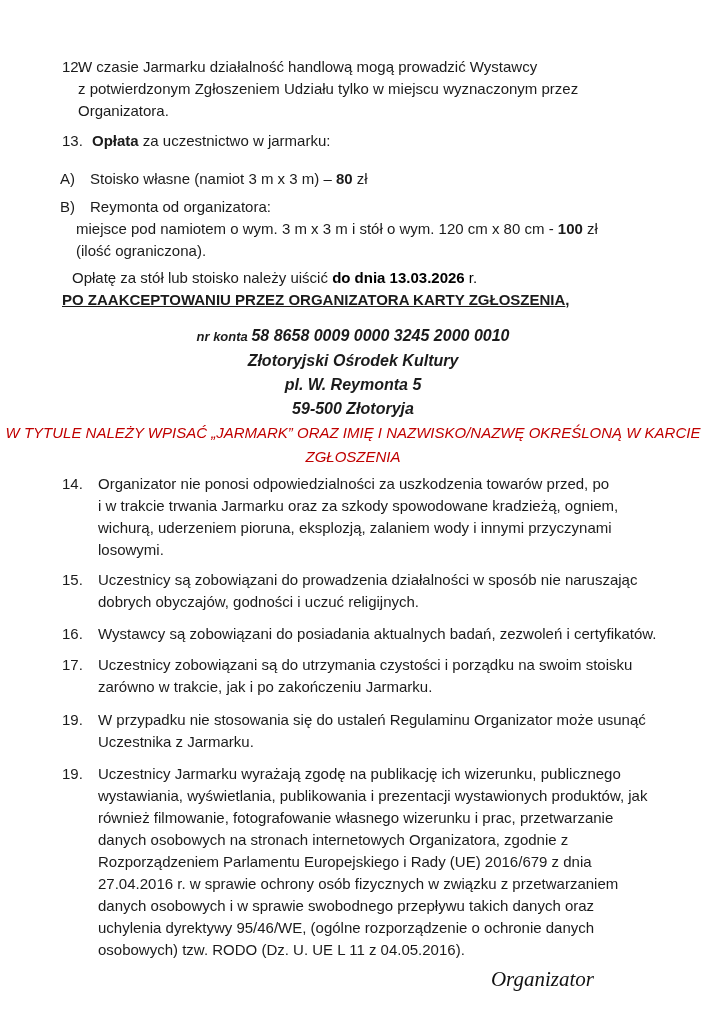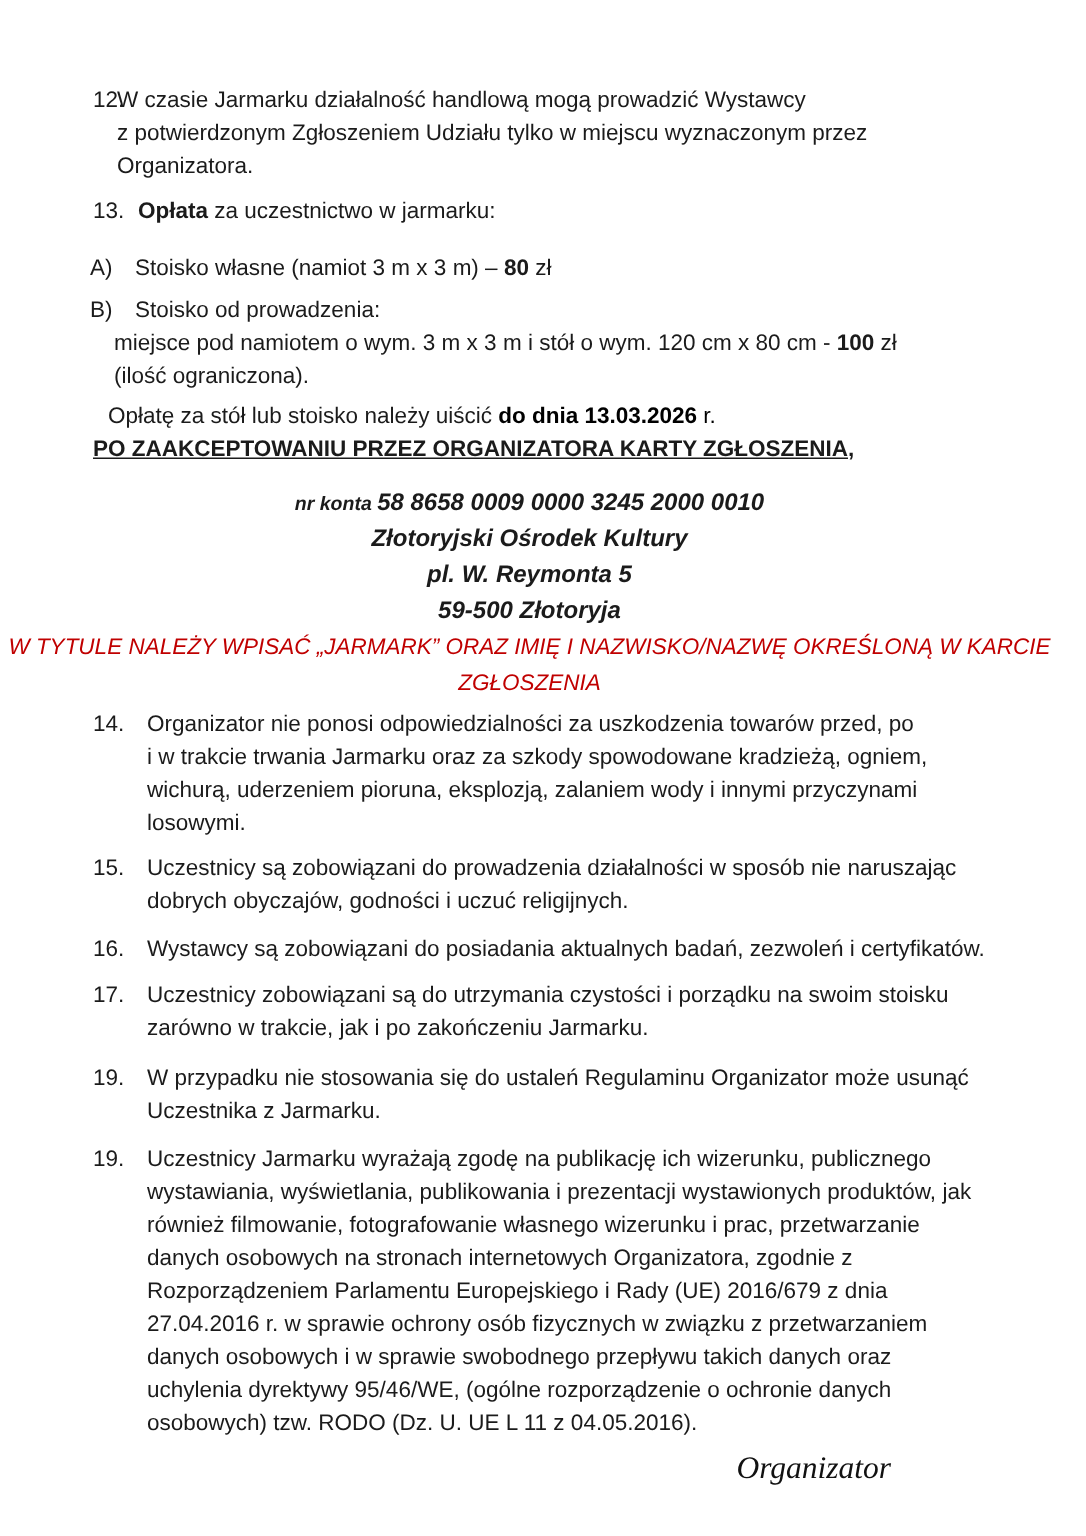--- a/index.html
+++ b/index.html
@@ -93,21 +93,21 @@
     <div class="body"><span class="b">Opłata</span><span> za uczestnictwo w jarmarku:</span></div>
   </div>
 
   <div class="option optionA">
     <span class="marker">A)</span>
     <div class="body"><span>Stoisko własne (namiot 3 m x 3 m) – </span><span class="b">80</span><span> zł</span></div>
   </div>
 
   <div class="option optionB">
     <span class="marker">B)</span>
-    <div class="line1">Stoisko od prowadzenia:</div>
+    <div class="line1">Reymonta od organizatora:</div>
     <div class="line2"><span>miejsce pod namiotem o wym. 3 m x 3 m i stół o wym. 120 cm x 80 cm - </span><span class="b">100</span><span> zł</span></div>
     <div class="line3">(ilość ograniczona).</div>
   </div>
 
   <div class="payment"><span>Opłatę za stół lub stoisko należy uiścić </span><span class="red b">do dnia 13.03.2026</span><span class="red"> r.</span></div>
   <div class="acceptance"><span class="u">PO ZAAKCEPTOWANIU PRZEZ  ORGANIZATORA KARTY ZGŁOSZENIA</span><span>,</span></div>
 
   <div class="bank">
     <div><span class="account-label">nr konta </span><span>58 8658 0009 0000 3245 2000 0010</span></div>
     <div>Złotoryjski Ośrodek Kultury</div>

